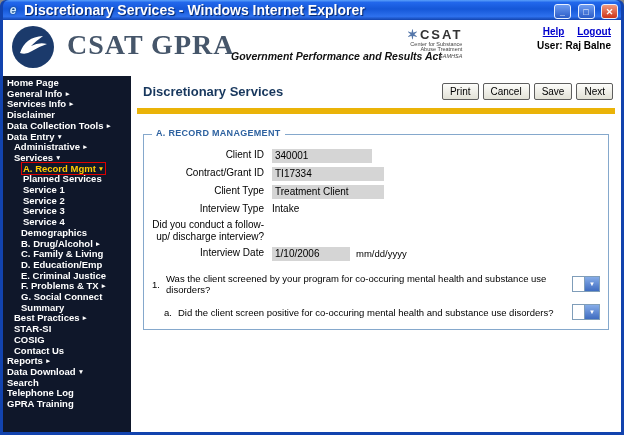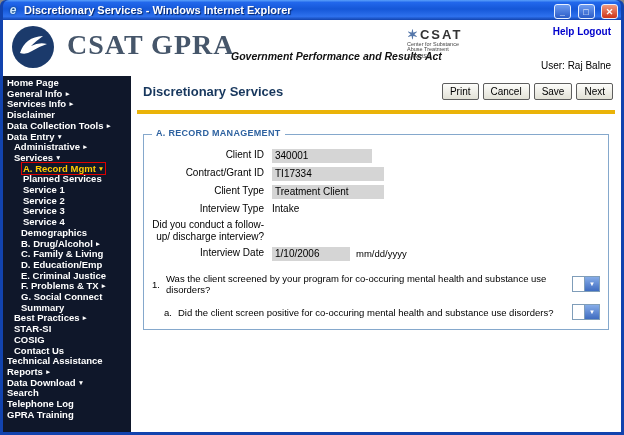--- a/index.html
+++ b/index.html
@@ -8,57 +8,57 @@
 
   .window { width:624px; height:435px; background:#1243AE; padding:0 3px 3px 3px;
             border-radius:6px 6px 0 0; position:relative; overflow:hidden; }
 
   
   .titlebar { height:20px; display:flex; align-items:center; gap:4px; padding:0 3px;
     background:linear-gradient(180deg,#5AA0FA 0%,#2268EC 12%,#1557D8 45%,#2E71EE 82%,#1243AE 100%);
     border-radius:6px 6px 0 0; }
   .ie-icon { color:#CDE6FF; font-size:12px; font-weight:bold; font-style:italic;
     text-shadow:0 0 2px #034; width:14px; text-align:center; }
-  .title-text { flex:1; color:#fff; font-size:11px; font-weight:bold;
+  .title-text { flex:1; color:#fff; font-size:14px; font-weight:bold;
     text-shadow:1px 1px 1px #002266; white-space:nowrap; overflow:hidden; }
   .win-btn { width:17px; height:15px; display:inline-flex; align-items:center; justify-content:center;
     color:#fff; font-size:9px; font-weight:bold; border:1px solid #E8F0FF; border-radius:3px;
     background:linear-gradient(#6E9CF0,#2B5CC8); margin-left:2px; }
   .win-btn.close { background:linear-gradient(#F09A80,#D03418); }
 
   .inner { background:#fff; height:412px; overflow:hidden; }
 
   
   .header { height:56px; position:relative; background:#fff; }
   .hhs-logo { position:absolute; left:8px; top:5px; }
   .brand-title { position:absolute; left:64px; top:9px; font-family:"Liberation Serif", serif;
     font-size:28px; font-weight:bold; color:#46566A; letter-spacing:1px; }
   .brand-tagline { position:absolute; left:228px; top:30px; font-size:10.5px; font-weight:bold;
     font-style:italic; color:#111; }
-  .csat-logo { position:absolute; left:404px; top:8px; text-align:left; line-height:1.05; }
+  .csat-logo { position:absolute; left:404px; top:8px; text-align:right; line-height:1.05; }
   .csat-top { font-size:13px; font-weight:bold; color:#333; letter-spacing:2px; }
   .csat-mark { color:#5577AA; margin-right:2px; letter-spacing:0; }
   .csat-sub { font-size:5.5px; color:#444; }
   .csat-org { font-style:italic; margin-top:1px; }
   .header-links { position:absolute; right:10px; top:6px; font-size:10px; font-weight:bold; }
-  .header-links a { color:#0000CC; margin-left:0; }
-  .user-label { position:absolute; right:10px; top:40px; font-size:10px; font-weight:normal; color:#000;text-align:center; }
+  .header-links a { color:#0000CC; text-decoration:underline; margin-left:10px; }
+  .user-label { position:absolute; right:10px; top:20px; font-size:10px; font-weight:bold; color:#000;text-align:center; }
 
   
   .body-row { display:flex; height:356px; }
 
   .sidebar { width:128px; background:#0f172a; padding-top:2px; overflow:hidden; flex:none; }
   .nav-item { color:#fff; font-size:9.5px; font-weight:bold; line-height:10.7px;
     white-space:nowrap; padding-left:4px; }
   .nav-item .arrow { font-size:6.5px; margin-left:2px; vertical-align:1px; }
   .ind1 { padding-left:11px; } .ind2 { padding-left:18px; } .ind3 { padding-left:20px; }
   .nav-item.selected .wrap { color:#FFCC00; border:1px solid #DD0000; padding:0 1px; }
 
   .main { flex:1; background:#fff; position:relative; }
-  .main-header { height:38px; margin:0 6px; border-bottom:4px solid #eab308; position:relative; }
+  .main-header { height:38px; margin:0 6px; border-bottom:6px solid #eab308; position:relative; }
   .page-title { position:absolute; left:6px; top:8px; font-size:13px; font-weight:bold; color:#17375D; }
   .client-ids { position:absolute; left:172px; top:4px; font-size:9px; font-weight:bold;
     color:#909090; line-height:12px; }
   .action-buttons { position:absolute; right:2px; top:5px; }
   .xp-btn { font-family:"Liberation Sans", sans-serif; font-size:10px; padding:2px 7px; margin-left:4px;
     background:linear-gradient(#FDFDFB,#E2E1D6); border:1px solid #5E5E5E; border-radius:2px; color:#000; }
 
   .section-box { position:relative; margin:20px 12px 0 12px; height:196px;
     border:1px solid #85A8CC; padding:14px 8px 0 4px; }
   .section-legend { position:absolute; top:-7px; left:8px; background:#fff; padding:0 4px;
@@ -144,21 +144,20 @@
           <div class="nav-item ind2" data-interactable="true"><span class="wrap" data-interactable="false"><span class="nav-label" data-interactable="false">C. Family &amp; Living</span></span></div>
           <div class="nav-item ind2" data-interactable="true"><span class="wrap" data-interactable="false"><span class="nav-label" data-interactable="false">D. Education/Emp</span></span></div>
           <div class="nav-item ind2" data-interactable="true"><span class="wrap" data-interactable="false"><span class="nav-label" data-interactable="false">E. Criminal Justice</span></span></div>
           <div class="nav-item ind2" data-interactable="true"><span class="wrap" data-interactable="false"><span class="nav-label" data-interactable="false">F. Problems &amp; TX</span><span class="arrow" data-interactable="false">►</span></span></div>
           <div class="nav-item ind2" data-interactable="true"><span class="wrap" data-interactable="false"><span class="nav-label" data-interactable="false">G. Social Connect</span></span></div>
           <div class="nav-item ind2" data-interactable="true"><span class="wrap" data-interactable="false"><span class="nav-label" data-interactable="false">Summary</span></span></div>
           <div class="nav-item ind1" data-interactable="true"><span class="wrap" data-interactable="false"><span class="nav-label" data-interactable="false">Best Practices</span><span class="arrow" data-interactable="false">►</span></span></div>
           <div class="nav-item ind1" data-interactable="true"><span class="wrap" data-interactable="false"><span class="nav-label" data-interactable="false">STAR-SI</span></span></div>
           <div class="nav-item ind1" data-interactable="true"><span class="wrap" data-interactable="false"><span class="nav-label" data-interactable="false">COSIG</span></span></div>
           <div class="nav-item ind1" data-interactable="true"><span class="wrap" data-interactable="false"><span class="nav-label" data-interactable="false">Contact Us</span></span></div>
-          <div class="nav-item ind0" data-interactable="true"><span class="wrap" data-interactable="false"><span class="nav-label" data-interactable="false">Technical Assistance</span></span></div>
           <div class="nav-item ind0" data-interactable="true"><span class="wrap" data-interactable="false"><span class="nav-label" data-interactable="false">Reports</span><span class="arrow" data-interactable="false">►</span></span></div>
           <div class="nav-item ind0" data-interactable="true"><span class="wrap" data-interactable="false"><span class="nav-label" data-interactable="false">Data Download</span><span class="arrow" data-interactable="false">▼</span></span></div>
           <div class="nav-item ind0" data-interactable="true"><span class="wrap" data-interactable="false"><span class="nav-label" data-interactable="false">Search</span></span></div>
           <div class="nav-item ind0" data-interactable="true"><span class="wrap" data-interactable="false"><span class="nav-label" data-interactable="false">Telephone Log</span></span></div>
           <div class="nav-item ind0" data-interactable="true"><span class="wrap" data-interactable="false"><span class="nav-label" data-interactable="false">GPRA Training</span></span></div>
         </div>
 
       <div class="main" data-interactable="false">
         <div class="main-header" data-interactable="false">
           <div class="page-title" data-interactable="false">Discretionary Services</div>

